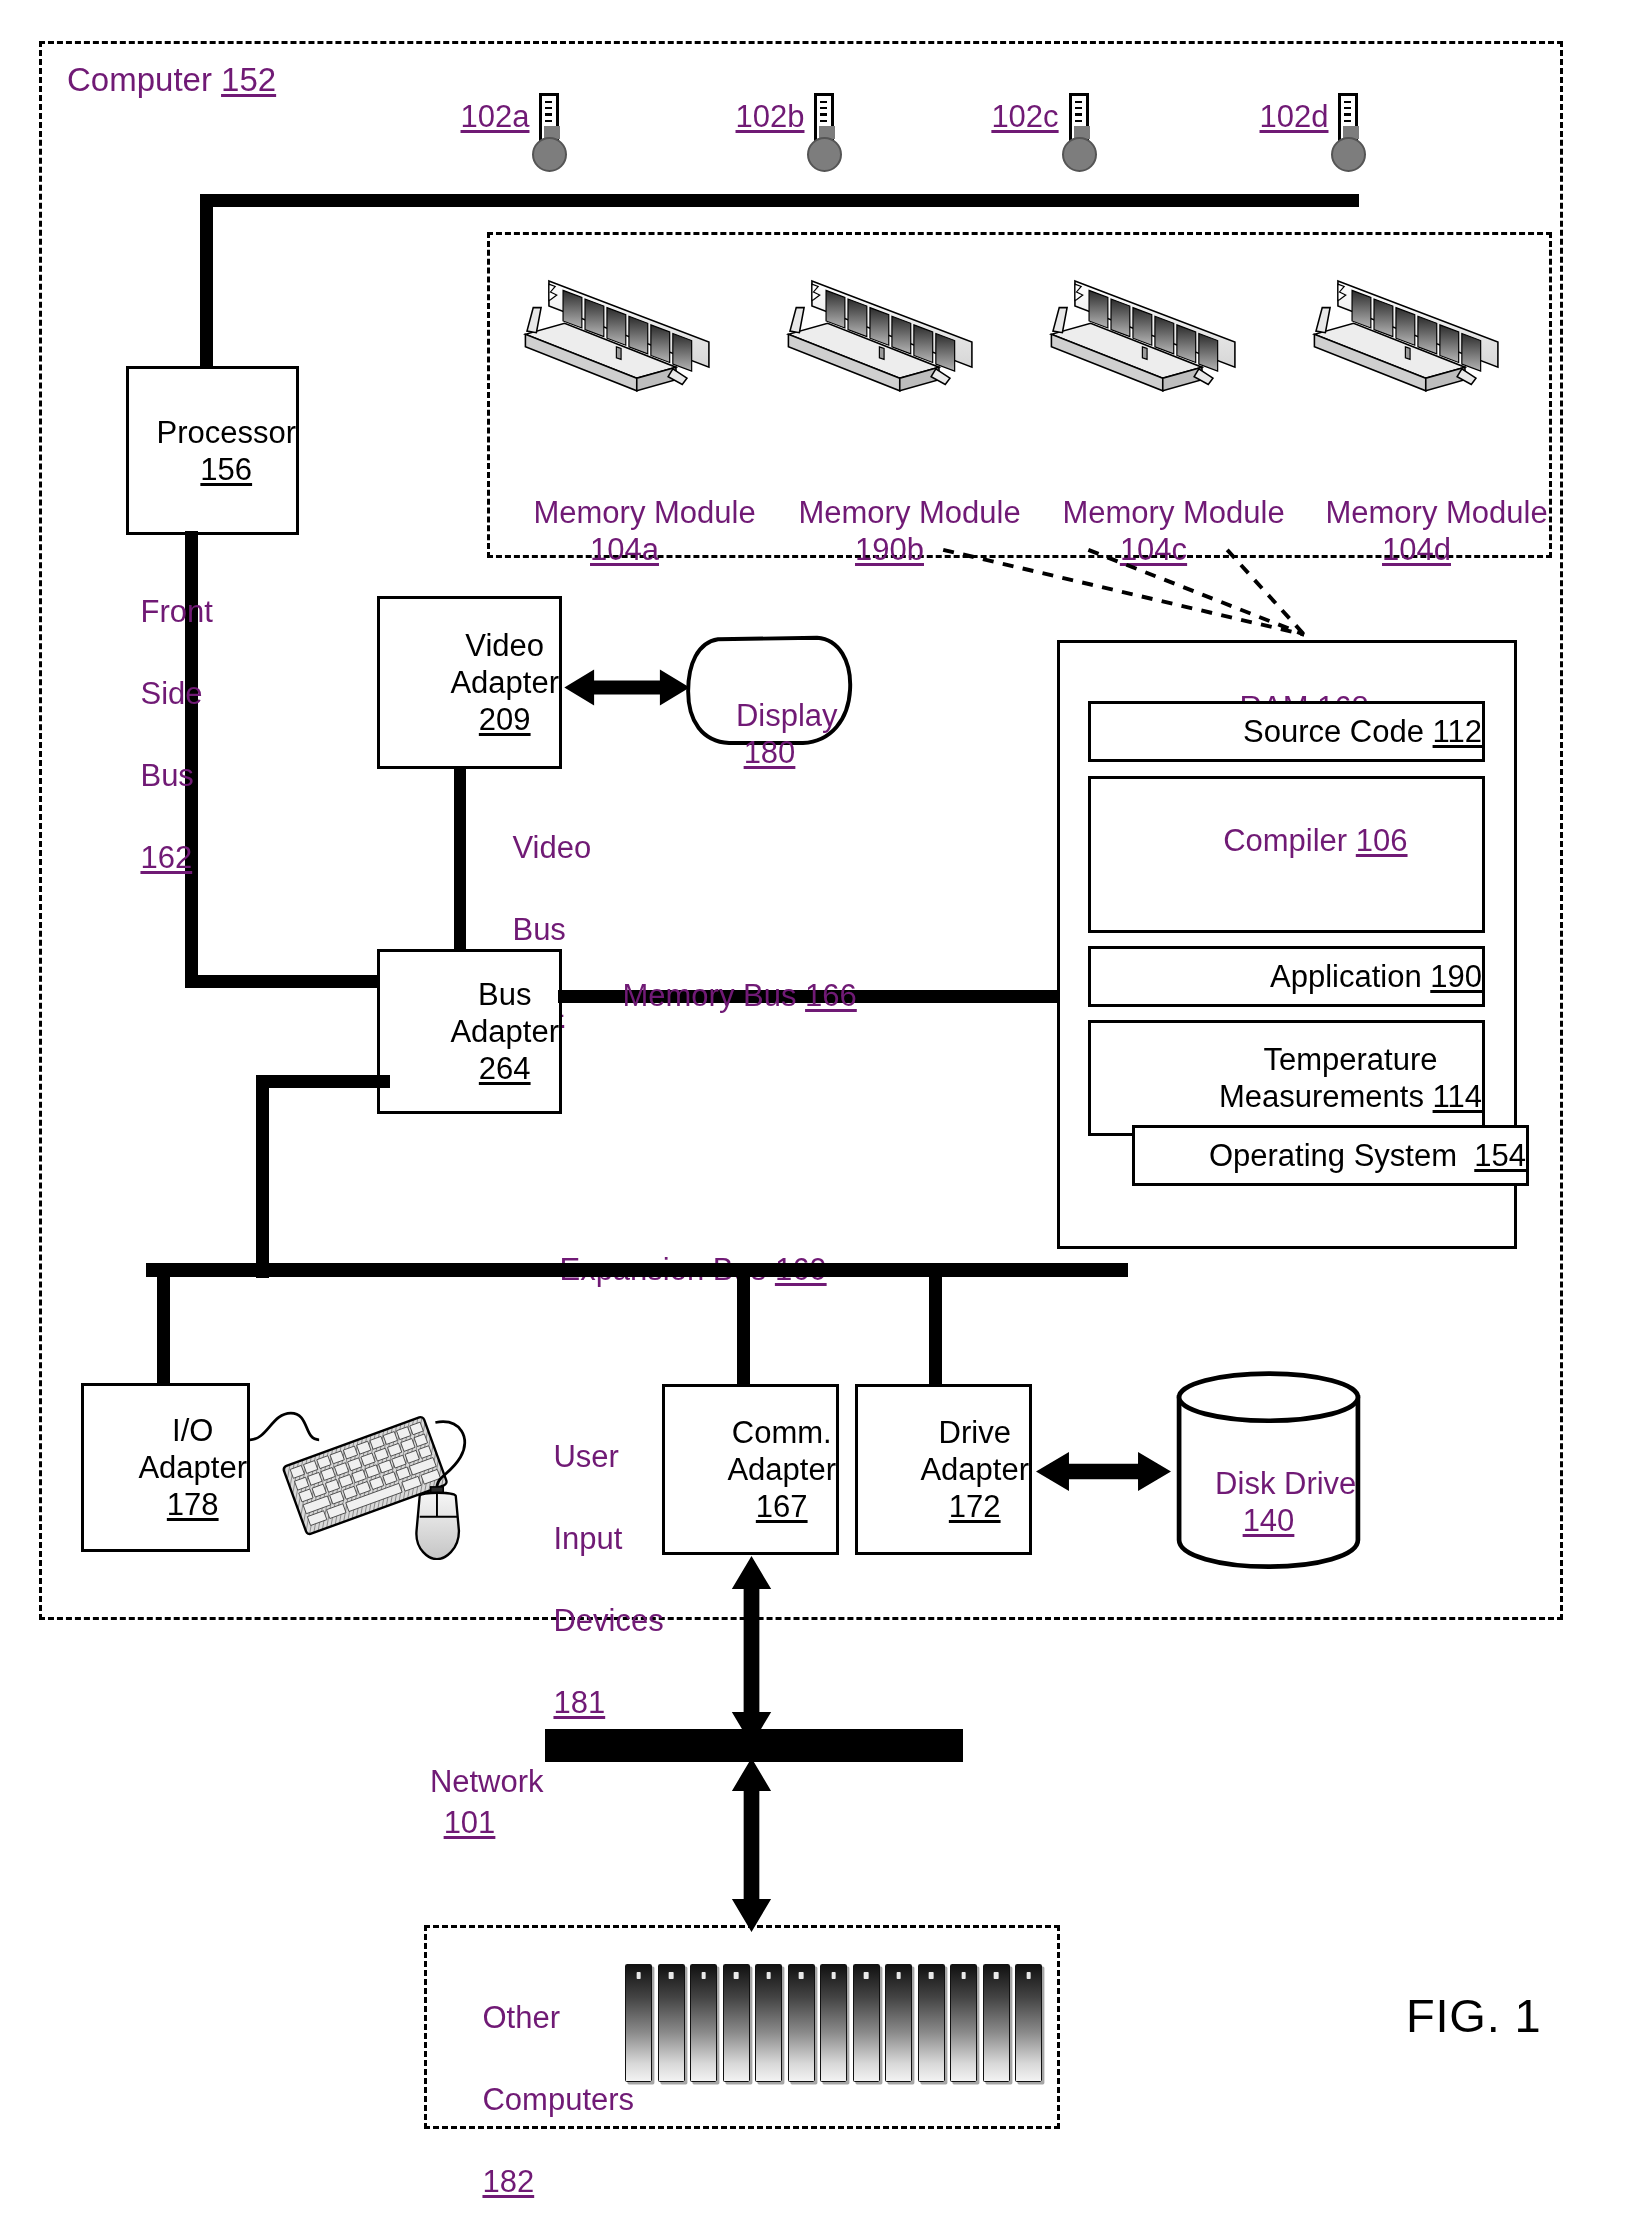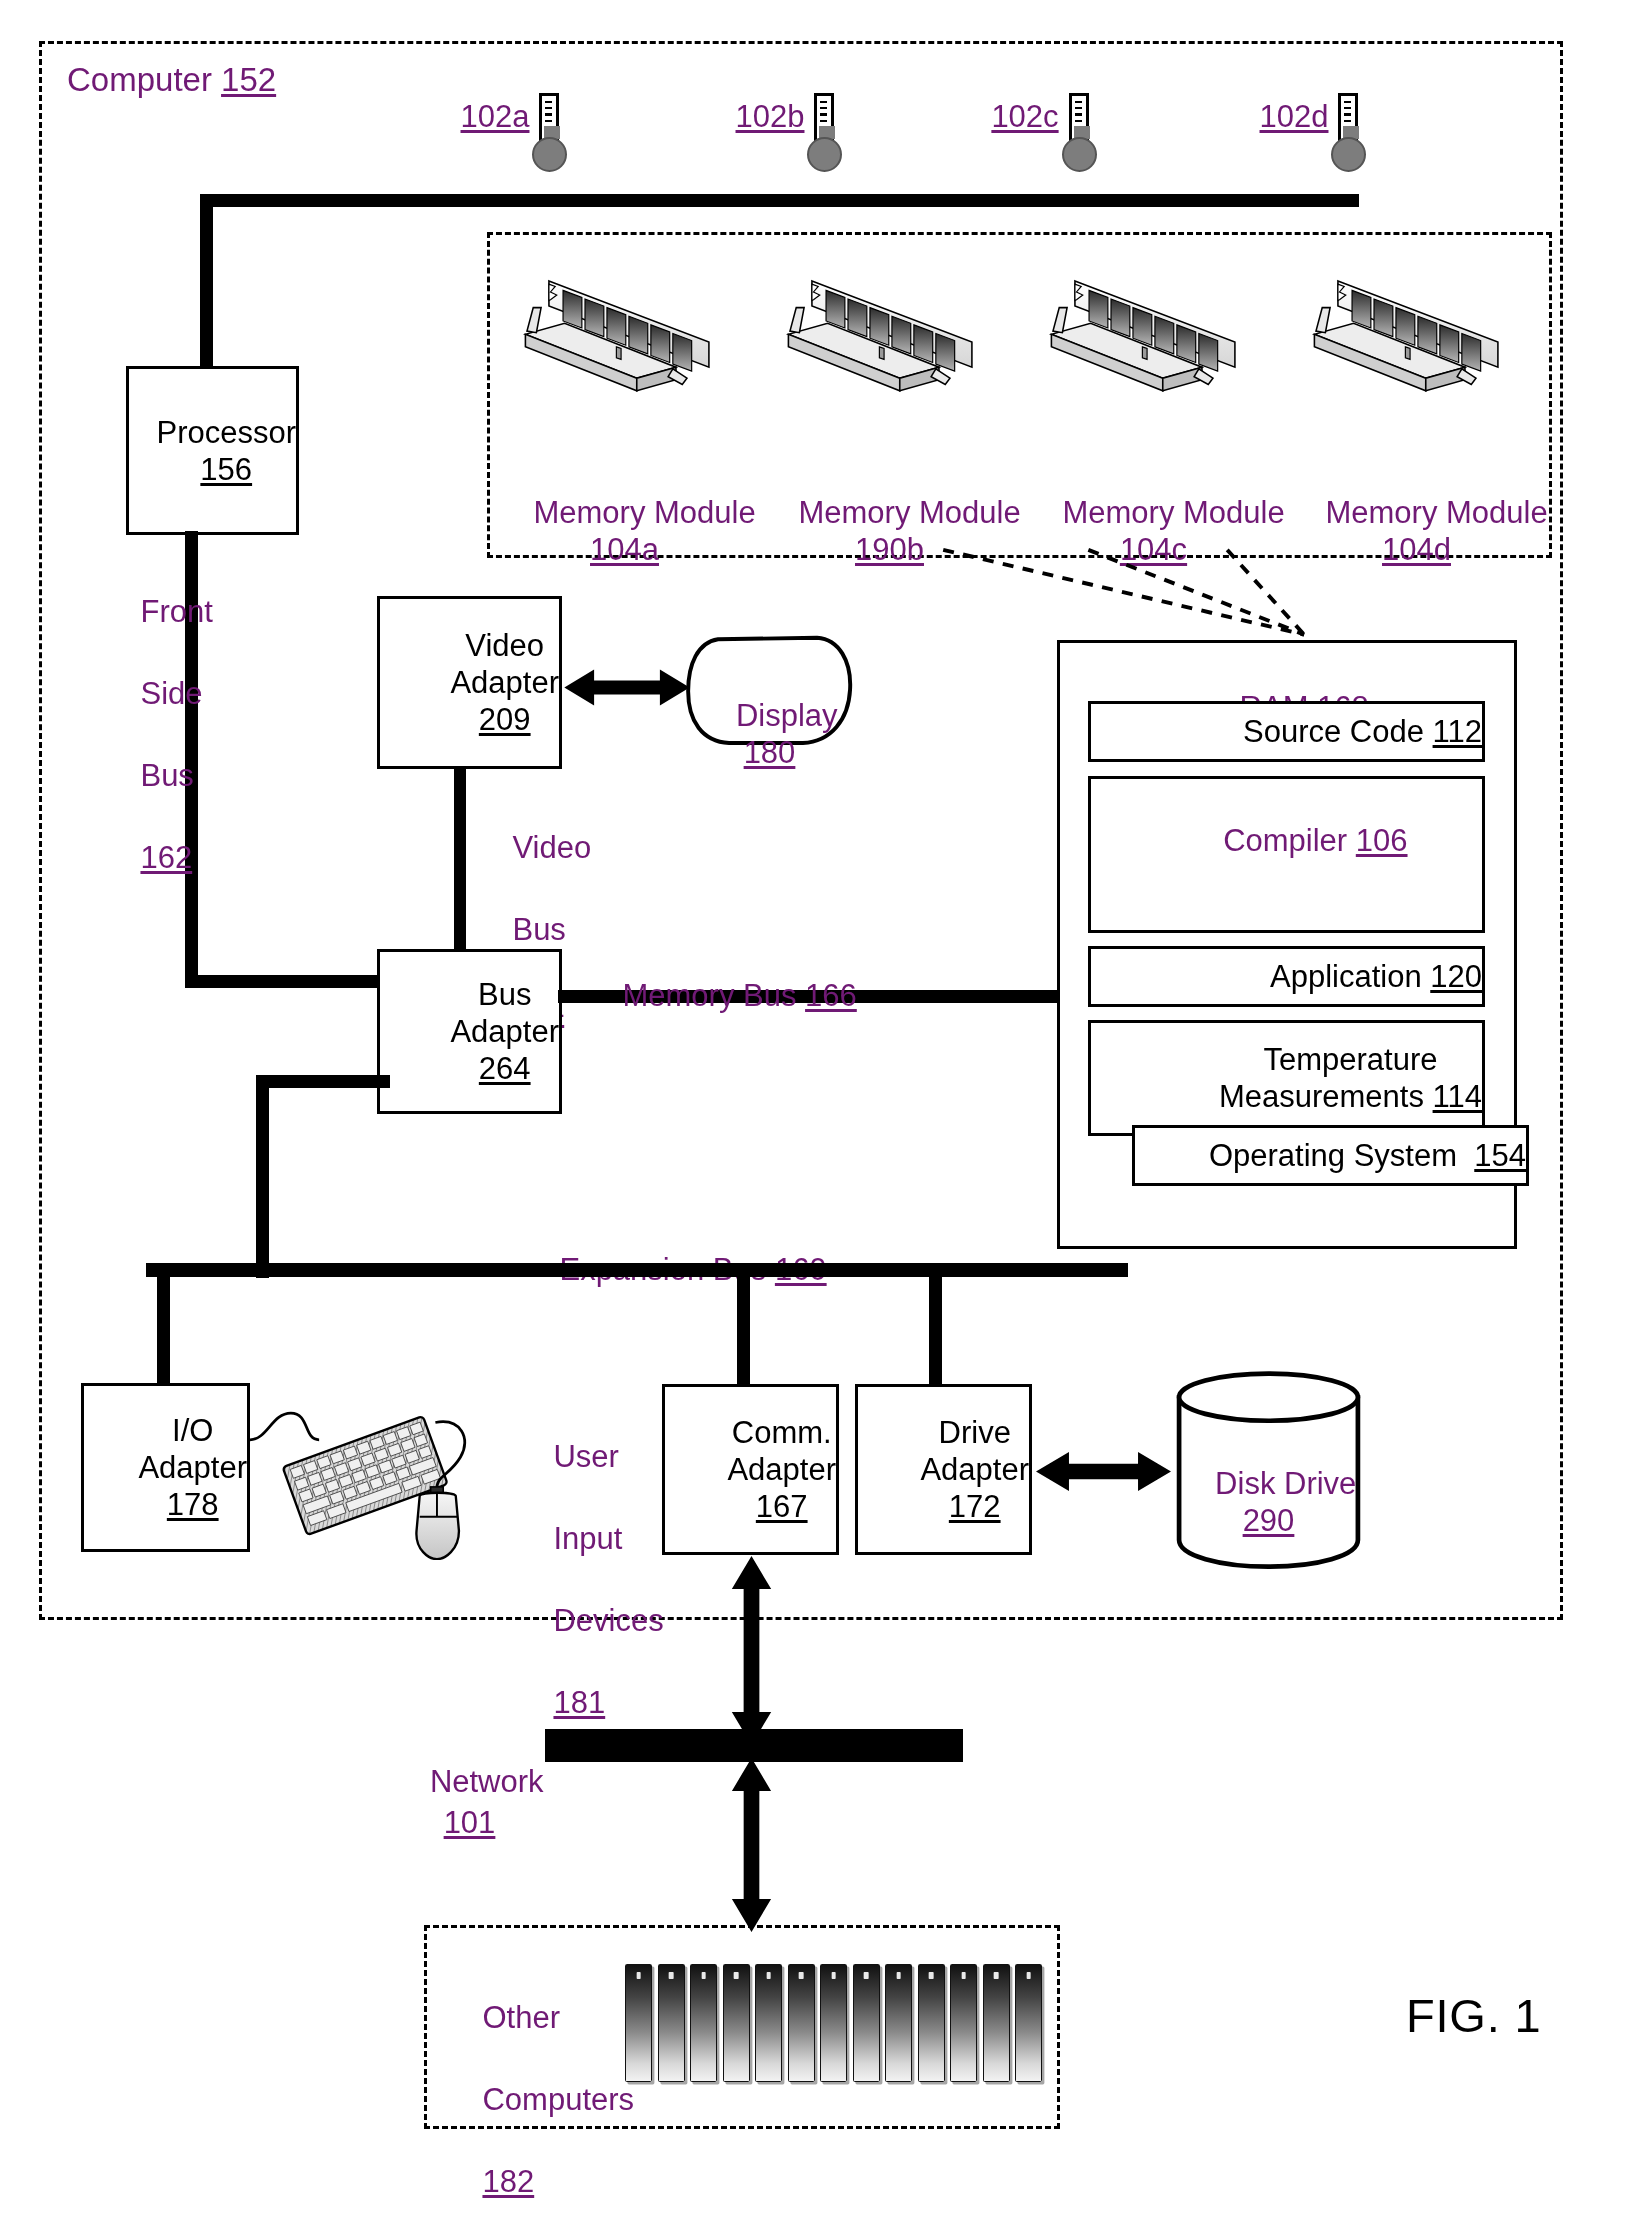--- a/index.html
+++ b/index.html
@@ -414,21 +414,21 @@
     <div><span>Source Code</span> <span class="num">112</span></div>
   </div>
 
   <div class="box thin" style="left:1088px; top:776px; width:397px; height:157px; display:block;">
     <div class="txt" style="left:0; top:6.3px; width:397px;">
       <span>Compiler</span> <span class="num">106</span>
     </div>
   </div>
 
   <div class="box thin" style="left:1088px; top:946px; width:397px; height:61px;">
-    <div><span>Application</span> <span class="num">120</span></div>
+    <div><span>Application</span> <span class="num">190</span></div>
   </div>
 
   <div class="box thin" style="left:1088px; top:1020px; width:397px; height:116px;">
     <div>
       <span>Temperature</span><br>
       <span>Measurements</span> <span class="num">114</span>
     </div>
   </div>
 
   <div class="box thin" style="left:1088px; top:1125px; width:397px; height:61px;margin-left:44px;">
@@ -556,21 +556,21 @@
     </svg>
   </div>
 
   <div class="cyl" style="left:1174px; top:1369px;">
     <svg width="189" height="200" viewBox="0 0 240 255">
       <path d="M6,36 L6,218 C6,238 58,252 120,252 C182,252 234,238 234,218 L234,36 Z" fill="#fff" stroke="#000" stroke-width="6"></path>
       <ellipse cx="120" cy="36" rx="114" ry="30" fill="#fff" stroke="#000" stroke-width="6"></ellipse>
     </svg>
   </div>
   <div class="txt" style="left:1174px; top:1428px; width:189px;">
-    <span>Disk Drive</span><br><span class="num">290</span>
+    <span>Disk Drive</span><br><span class="num">140</span>
   </div>
 
   <div class="arrow" style="left:727px; top:1556px;">
     <svg width="49" height="189" viewBox="0 0 62 240">
       <polygon points="31,0 56,42 41,42 41,198 56,198 31,240 6,198 21,198 21,42 6,42" fill="#000"></polygon>
     </svg>
   </div>
 
   <div class="txt" style="left:385px; top:1720px; width:169px; line-height:41px;">
     <span>Network</span><br><span class="num">101</span>

